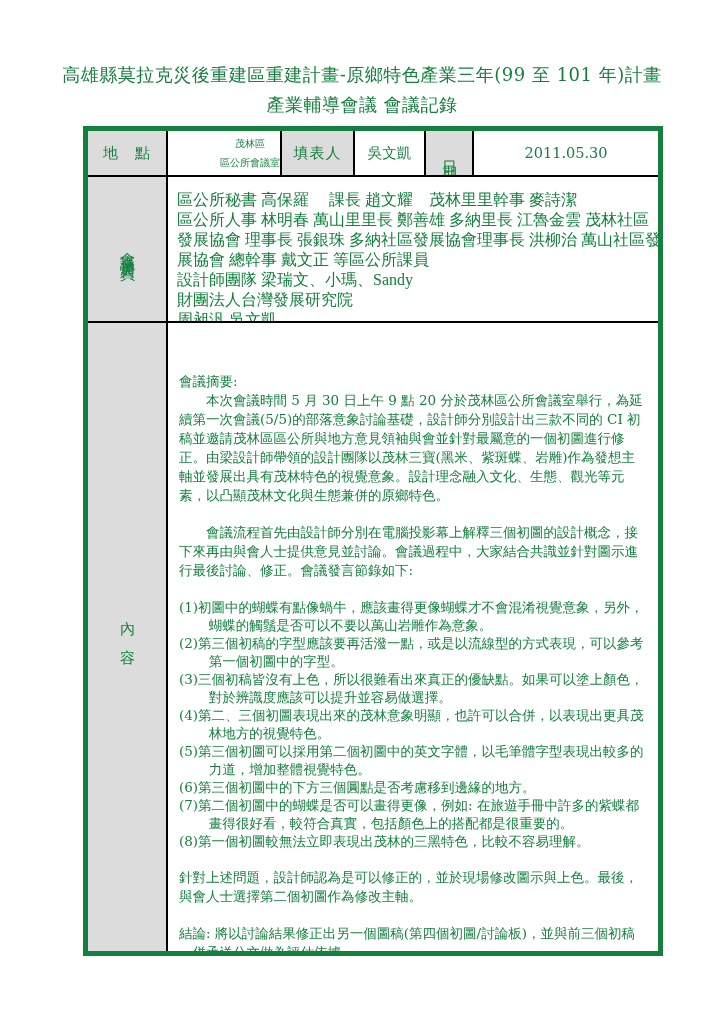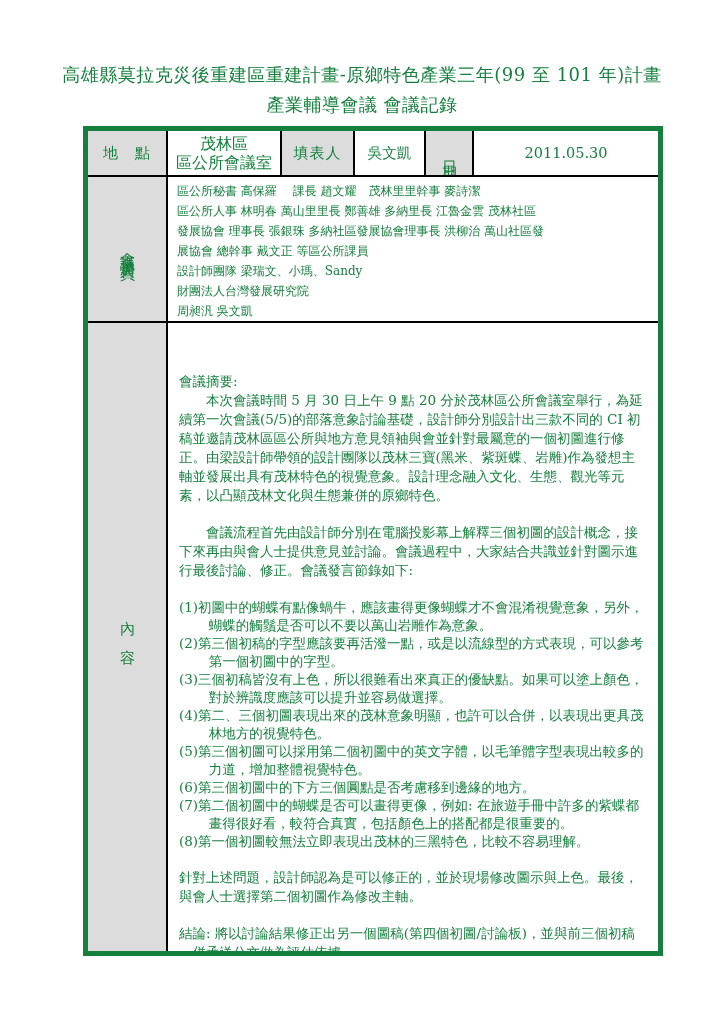--- a/index.html
+++ b/index.html
@@ -31,39 +31,40 @@
     box-sizing:border-box;
     border-right:2px solid #000000;
     border-bottom:2px solid #000000;
     overflow:hidden;
   }
   .cell.last-col{border-right:none;}
   .cell.last-row{border-bottom:none;}
   .gray{background:#dcdcdc;}
   .center{display:flex;align-items:center;justify-content:center;text-align:center;}
   .lbl{font-size:15px;letter-spacing:1px;}
-  .loc-val{font-size:16px;line-height:19px;}
+  .loc-val{font-size:10px;line-height:19px;justify-content:flex-end;}
   .name-val,.date-val{font-size:14.5px;}
   .v-label{
     writing-mode:vertical-rl;
     text-orientation:upright;
     font-size:15px;
     letter-spacing:3px;
   }
   .v-label.wide{letter-spacing:28px;}
   .date-stack{
     writing-mode:vertical-rl;
     text-orientation:upright;
     font-size:15px;
     letter-spacing:4px;
   }
   .participants-body{
-    padding:4px 8px 0 9px;
-    font-size:12px;line-height:20px;
+    padding:13px 8px 0 9px;
+    font-size:16px;line-height:20px;
     white-space:nowrap;
+    font-family:Liberation Serif, serif;
   }
   .content-body{
     padding:11px 11px 0 11px;
     font-size:13.5px;
     margin-top:38px;
   }
   .blk-line{line-height:19px;}
   .blk-para{line-height:19px;text-indent:2em;}
   .blk-plain{line-height:19px;}
   .blk-item{line-height:18px;padding-left:2.2em;text-indent:-2.2em;}

